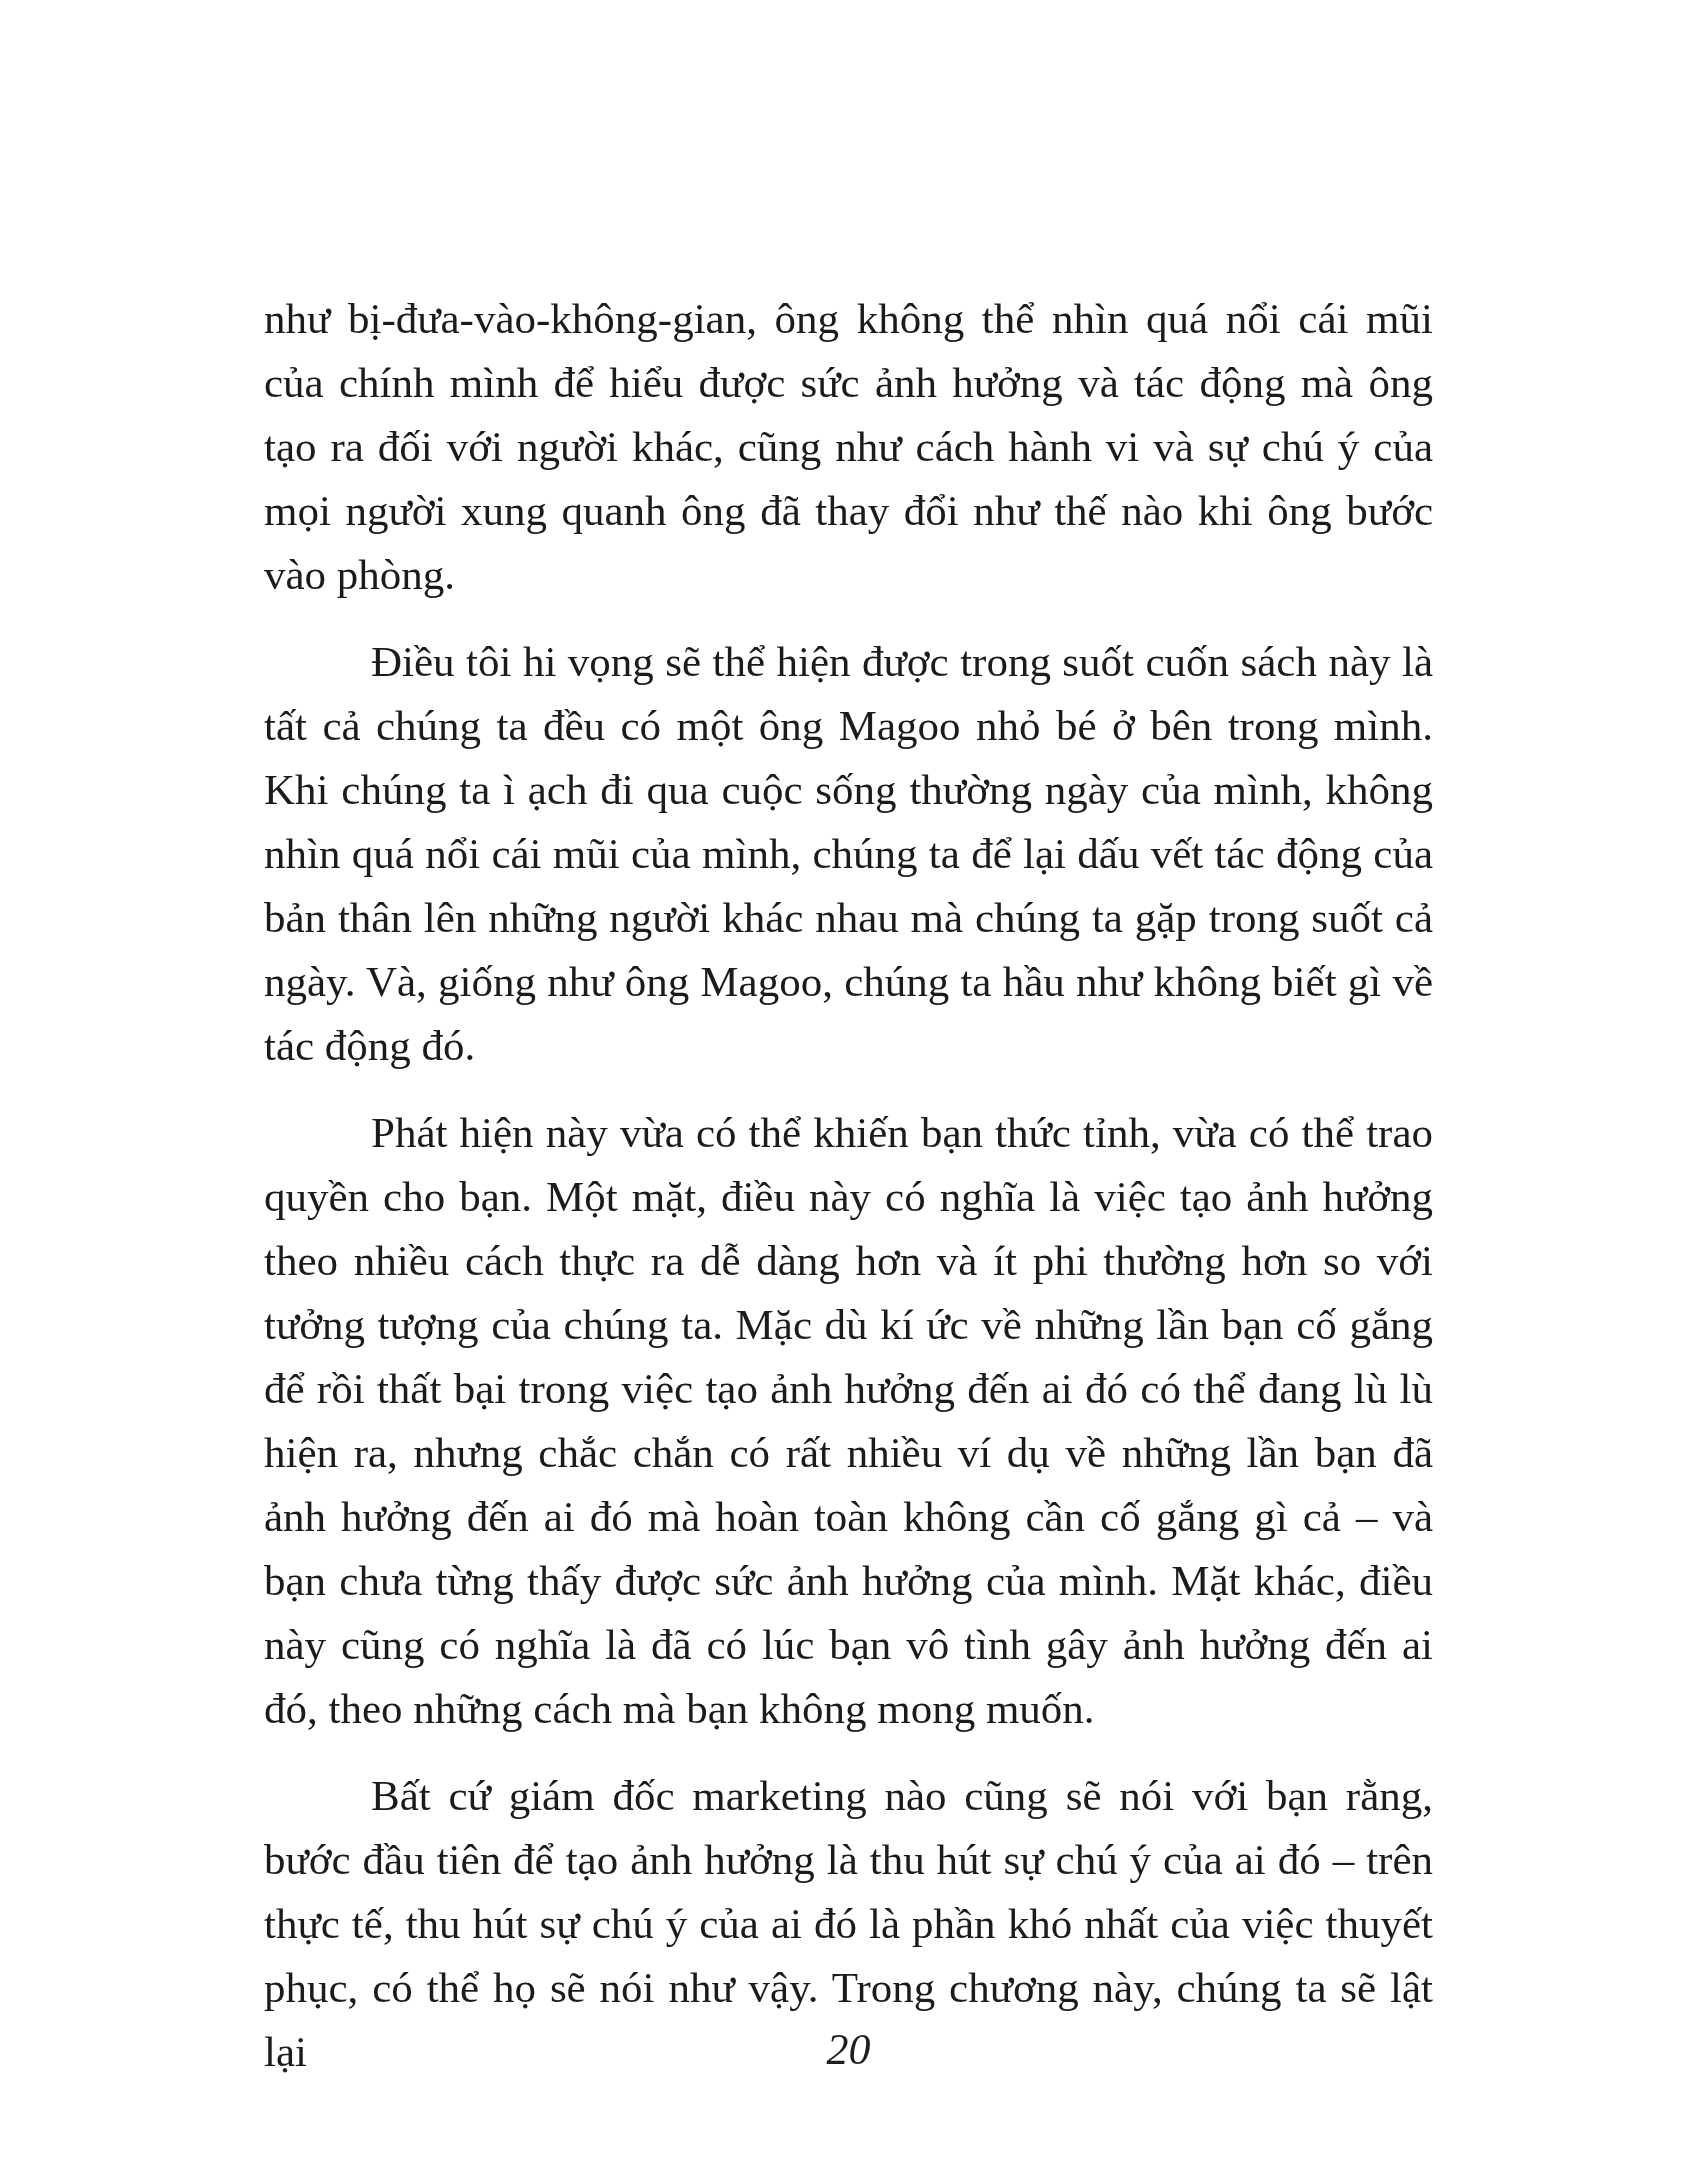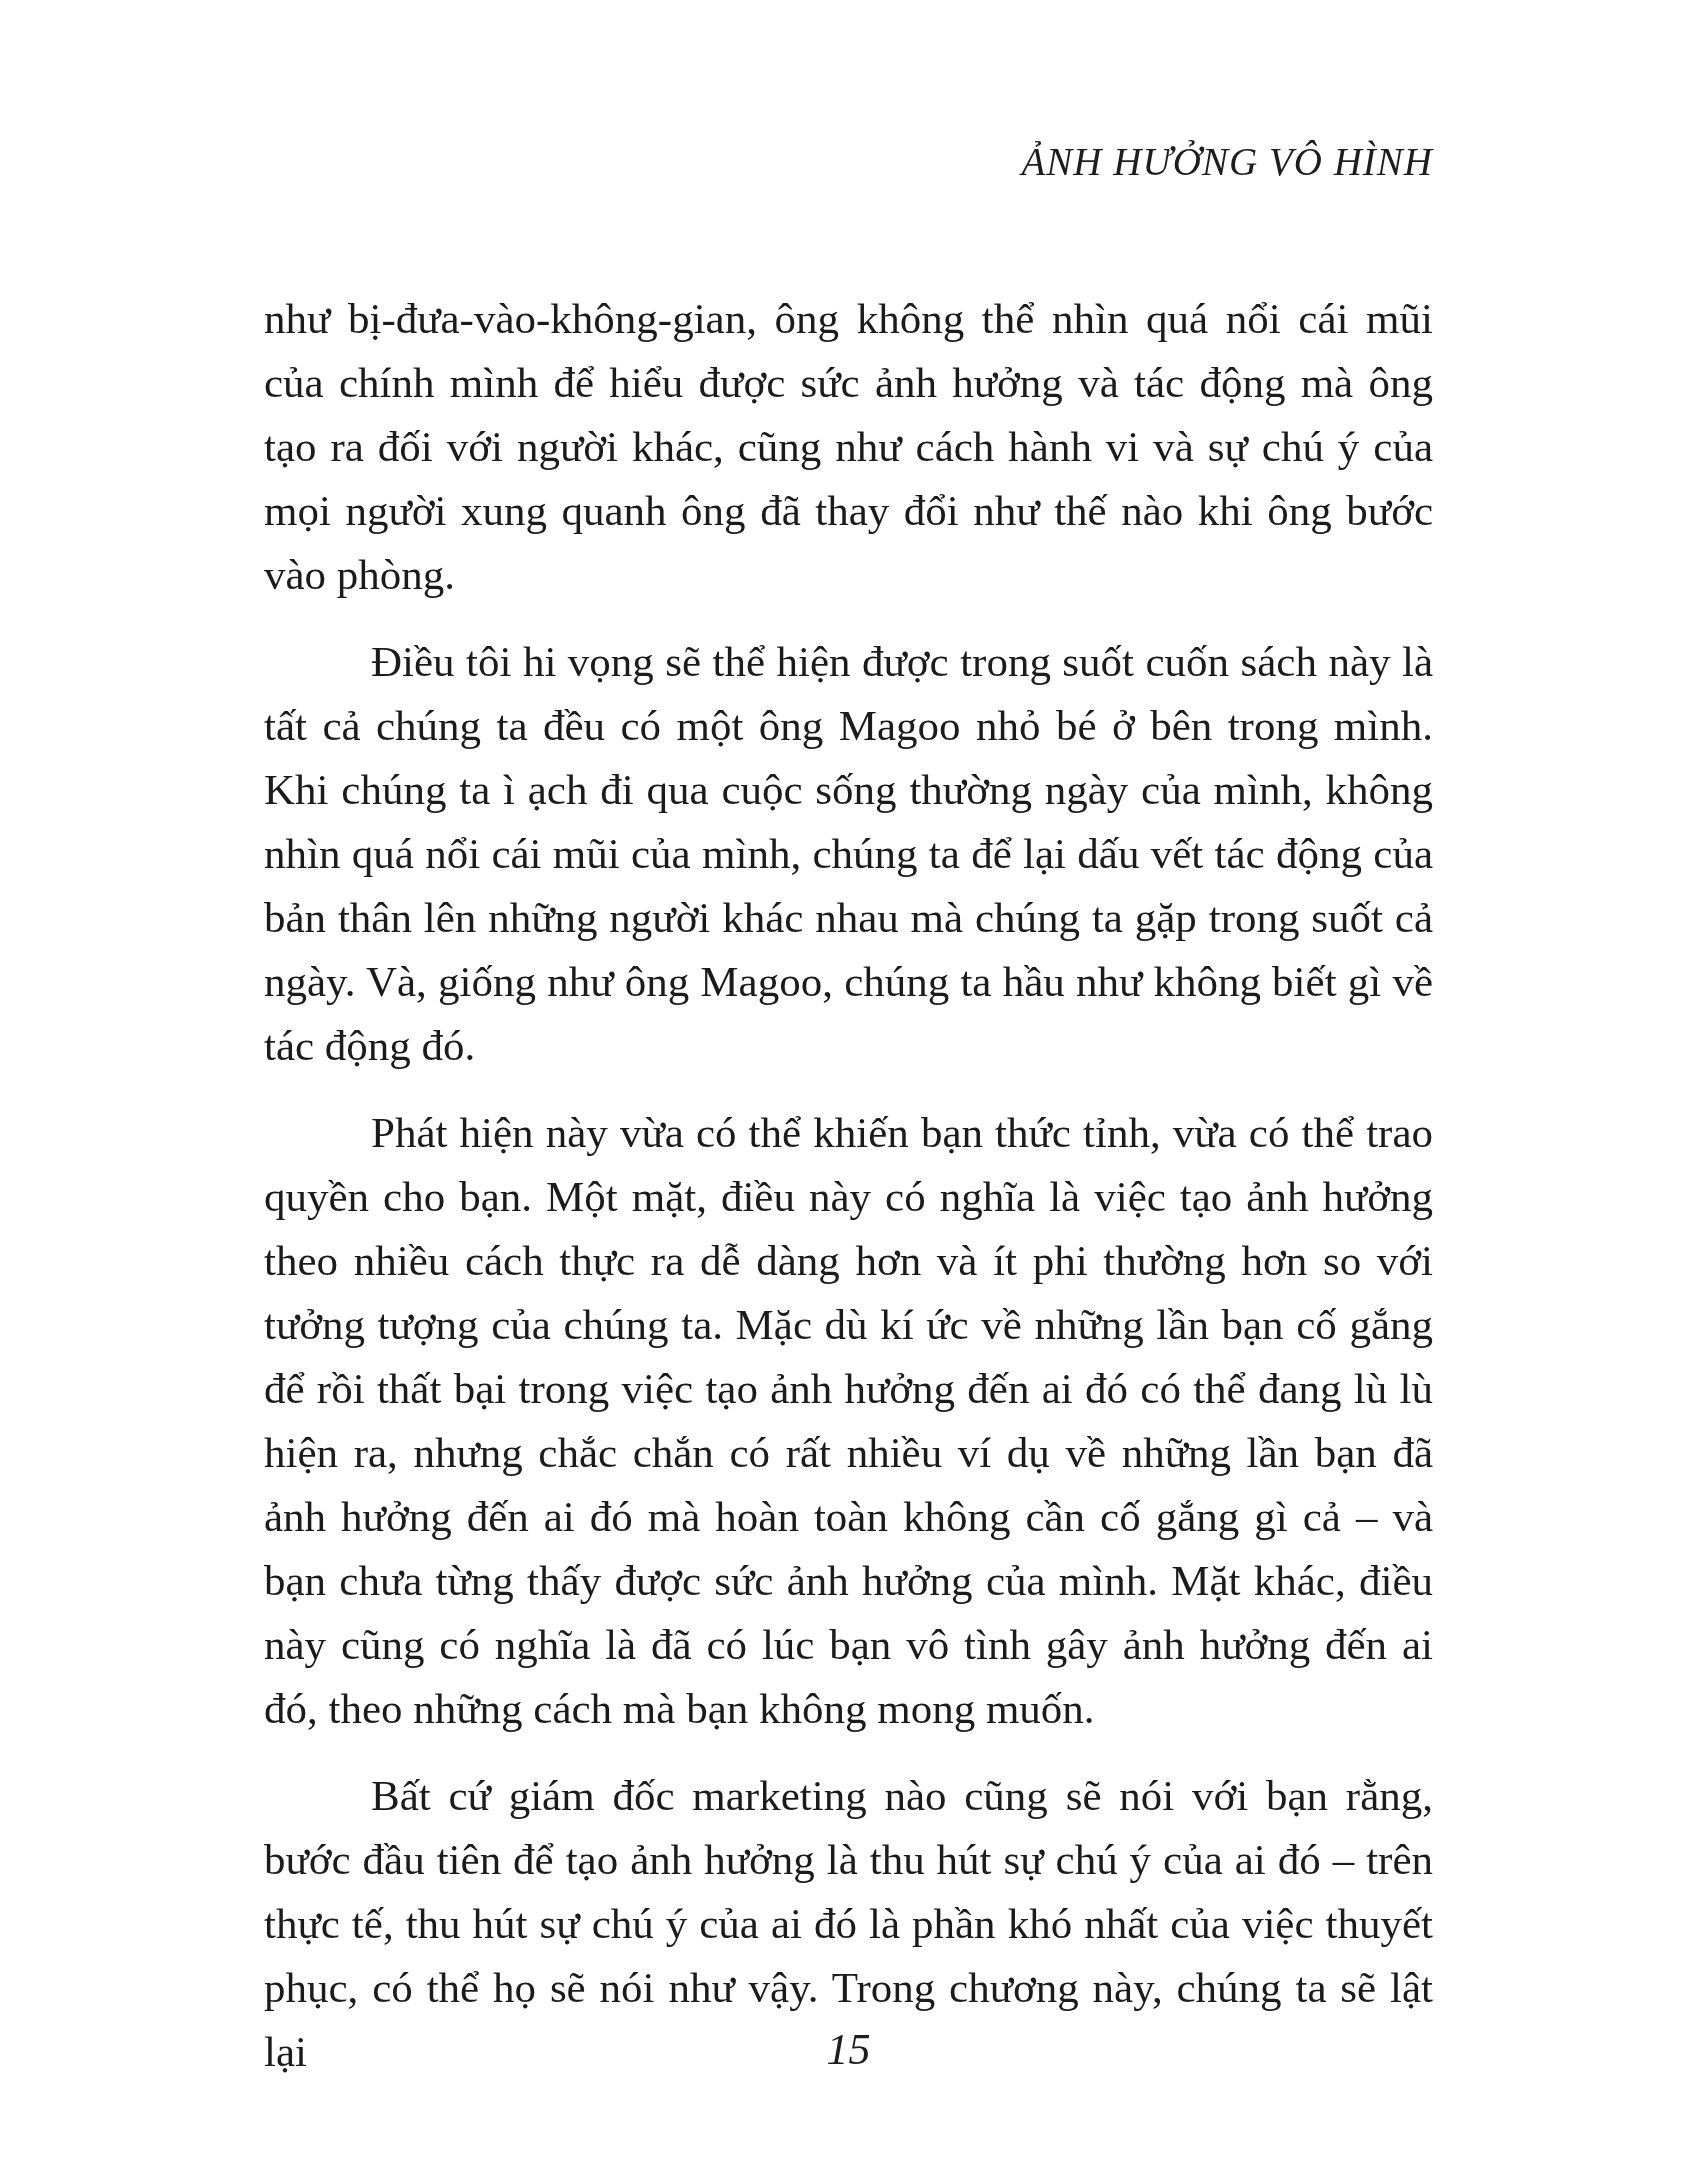--- a/index.html
+++ b/index.html
@@ -65,25 +65,24 @@
     font-style: italic;
     font-size: 44px;
     color: #1d1d1d;
   }
 </style>
 </head>
 <body>
 
 <div class="page">
 
-  <div class="running-header">ẢNH HƯỞNG VÔ HÌNH</div>
 
   <div class="body-text">
     <p class="para continued">như bị-đưa-vào-không-gian, ông không thể nhìn quá nổi cái mũi của chính mình để hiểu được sức ảnh hưởng và tác động mà ông tạo ra đối với người khác, cũng như cách hành vi và sự chú ý của mọi người xung quanh ông đã thay đổi như thế nào khi ông bước vào phòng.</p>
     <p class="para">Điều tôi hi vọng sẽ thể hiện được trong suốt cuốn sách này là tất cả chúng ta đều có một ông Magoo nhỏ bé ở bên trong mình. Khi chúng ta ì ạch đi qua cuộc sống thường ngày của mình, không nhìn quá nổi cái mũi của mình, chúng ta để lại dấu vết tác động của bản thân lên những người khác nhau mà chúng ta gặp trong suốt cả ngày. Và, giống như ông Magoo, chúng ta hầu như không biết gì về tác động đó.</p>
     <p class="para">Phát hiện này vừa có thể khiến bạn thức tỉnh, vừa có thể trao quyền cho bạn. Một mặt, điều này có nghĩa là việc tạo ảnh hưởng theo nhiều cách thực ra dễ dàng hơn và ít phi thường hơn so với tưởng tượng của chúng ta. Mặc dù kí ức về những lần bạn cố gắng để rồi thất bại trong việc tạo ảnh hưởng đến ai đó có thể đang lù lù hiện ra, nhưng chắc chắn có rất nhiều ví dụ về những lần bạn đã ảnh hưởng đến ai đó mà hoàn toàn không cần cố gắng gì cả – và bạn chưa từng thấy được sức ảnh hưởng của mình. Mặt khác, điều này cũng có nghĩa là đã có lúc bạn vô tình gây ảnh hưởng đến ai đó, theo những cách mà bạn không mong muốn.</p>
     <p class="para">Bất cứ giám đốc marketing nào cũng sẽ nói với bạn rằng, bước đầu tiên để tạo ảnh hưởng là thu hút sự chú ý của ai đó – trên thực tế, thu hút sự chú ý của ai đó là phần khó nhất của việc thuyết phục, có thể họ sẽ nói như vậy. Trong chương này, chúng ta sẽ lật lại</p>
   </div>
 
-  <div class="page-number">15</div>
+  <div class="page-number">20</div>
 
 </div>
 
 
 </body></html>

